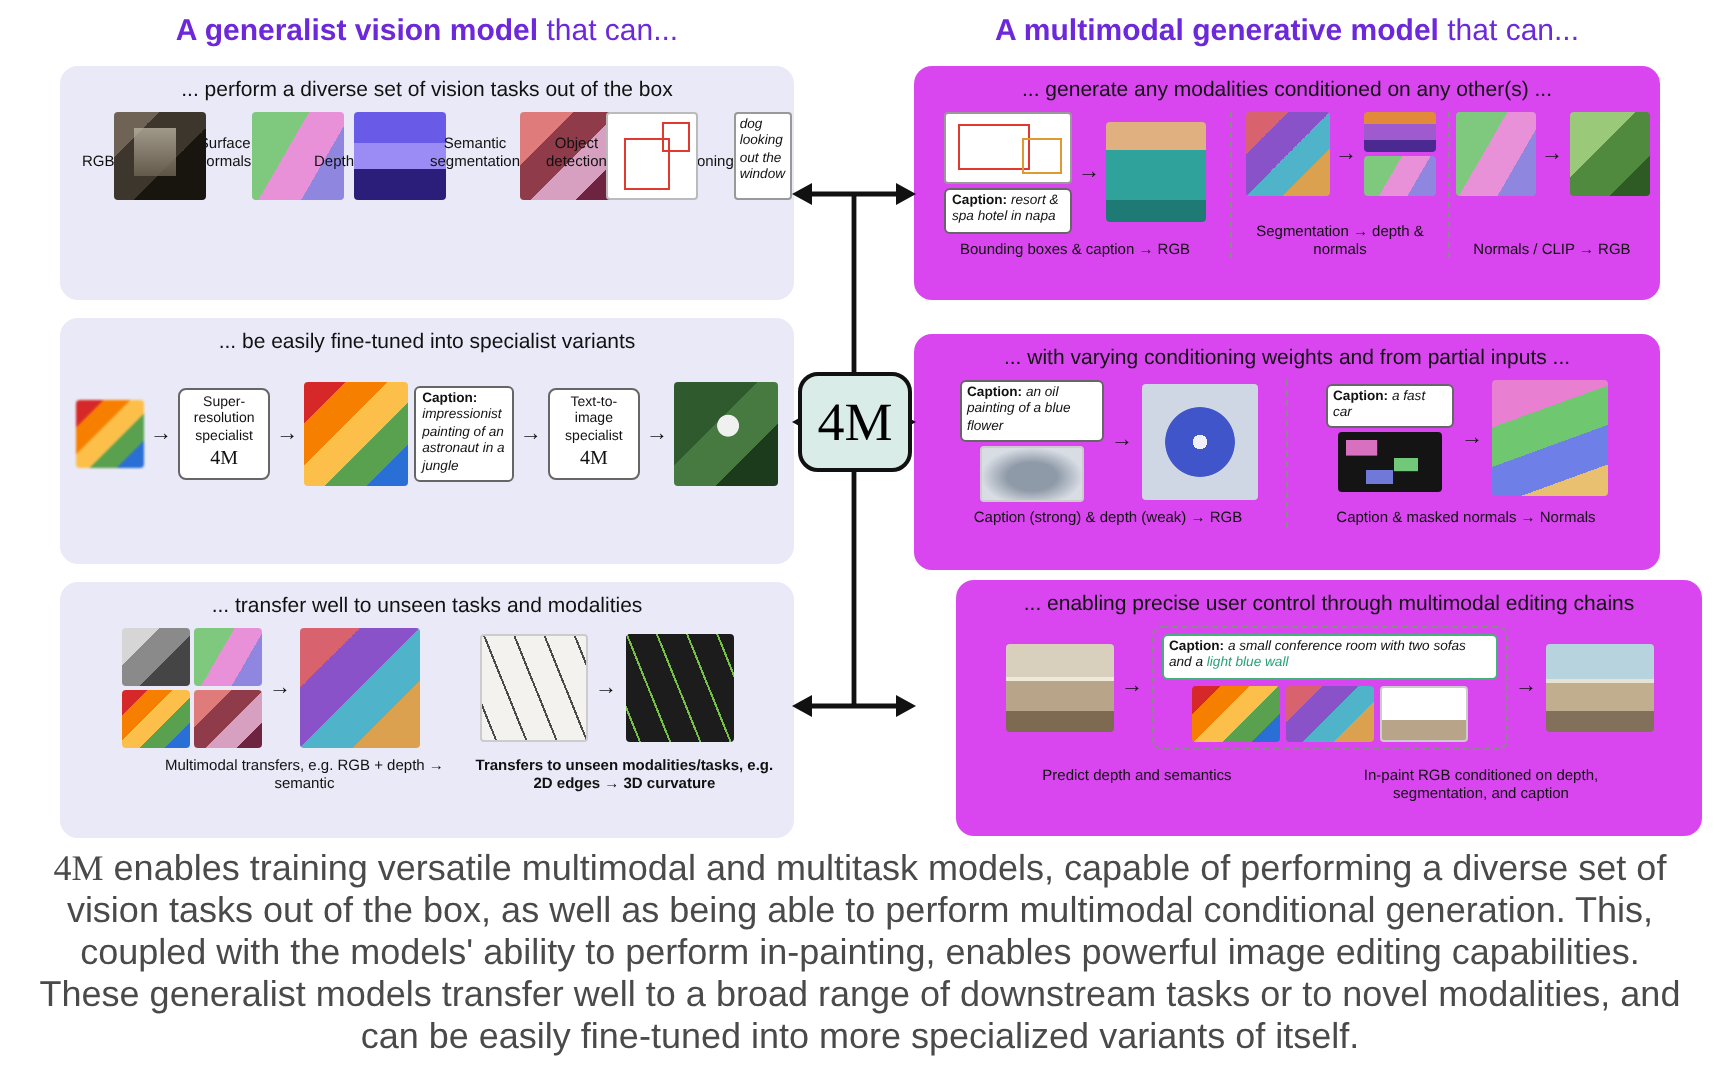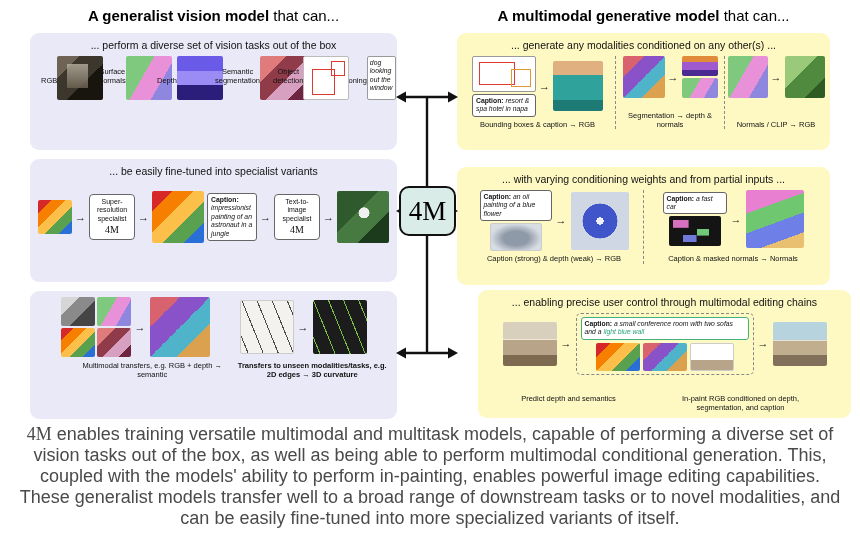--- a/index.html
+++ b/index.html
@@ -1,25 +1,25 @@
 <!DOCTYPE html>
 <html><head>
 <meta charset="utf-8">
 <style>
   * { margin:0; padding:0; box-sizing:border-box; }
   html,body { width:860px; height:539px; }
   body { font-family:"Liberation Sans", sans-serif; background:#fff; }
   .canvas { position:relative; width:860px; height:539px; background:#fff; overflow:hidden; }
 
-  .header { position:absolute; font-size:15px; color:#000000; text-align:center; }
+  .header { position:absolute; font-size:15px; color:#6d28d9; text-align:center; }
   .header b { font-weight:bold; }
 
   .panel { position:absolute; border-radius:9px; padding:6px 8px 4px; }
   .lavender { background:#e9e9f7; }
-  .green { background:#fef9c3; }
+  .green { background:#d946ef; }
   .panel-title { text-align:center; font-size:10.5px; color:#111; margin-bottom:5px; }
 
   .thumb { flex:0 0 auto; border-radius:2px; }
 
   
   .img-window { background:linear-gradient(135deg,#6e6354 0 25%,#3c362d 25% 60%,#18150f 60%); position:relative; }
   .img-window::before { content:""; position:absolute; left:22%; top:18%; width:45%; height:55%; background:linear-gradient(180deg,#b9b2a2,#6e6354); opacity:.8; }
   .img-normals { background:linear-gradient(120deg,#7fc97f 0 40%,#e891d8 40% 70%,#8f86e0 70%); }
   .img-depth { background:linear-gradient(180deg,#6a5ae8 0 35%,#9a8cf4 35% 65%,#2b1e7a 65%); }
   .img-seg { background:linear-gradient(135deg,#e07b7b 0 30%,#8f3b4a 30% 55%,#d8a0c0 55% 80%,#6e2440 80%); }
@@ -76,21 +76,21 @@
   .stackcol { display:flex; flex-direction:column; gap:2px; }
 
   .edit-labels { display:flex; justify-content:space-between; font-size:7.5px; color:#111; padding:0 6px; margin-bottom:2px; }
   .edit-row { display:flex; align-items:center; justify-content:center; gap:4px; }
   .edit-box { border:1.5px dashed #888; border-radius:5px; padding:3px 4px; width:178px; display:flex; flex-direction:column; align-items:center; gap:3px; }
   .edit-cap { background:#fff; border:1px solid #45b07c; border-radius:3px; padding:2px 3px; font-size:6.8px; line-height:1.25; color:#111; width:100%; }
   .edit-cap b { font-weight:bold; }
   .edit-cap i { font-style:italic; }
   .edit-cap .hl { color:#2aa07a; }
   .edit-thumbs { display:flex; gap:3px; }
-  .edit-subs { display:flex; gap:42px; justify-content:center; margin-top:19px; }
+  .edit-subs { display:flex; gap:42px; justify-content:center; margin-top:8px; }
   .edit-subs span { font-size:7.5px; color:#111; text-align:center; line-height:1.25; }
 
   
   .center-node { position:absolute; left:399px; top:186px; width:57px; height:50px; background:#d9ece7;
       border:2.5px solid #111; border-radius:10px; display:flex; align-items:center; justify-content:center;
       font-family:"Liberation Serif", serif; font-size:27px; color:#000; z-index:3; }
   .connectors { position:absolute; left:396px; top:86px; z-index:1; }
 
   .footer { position:absolute; left:15px; top:424px; width:830px; text-align:center; font-size:18px; line-height:21px; color:#4a4a4a; }
   .footer-lead { font-family:"Liberation Serif", serif; }
@@ -156,20 +156,21 @@
       <div class="spec-box">
         <span>Text-to-image specialist</span>
         <span class="spec-model">4M</span>
       </div>
       <span class="flow-arrow">→</span>
       <div class="thumb img-astro" style="width:52px;height:52px;"></div>
     </div>
   </section>
 
   <section class="panel lavender" style="left:30px; top:291px; width:367px; height:128px;">
+    <div class="panel-title">... transfer well to unseen tasks and modalities</div>
     <div class="flow-row" style="gap:4px;">
       <div class="grid2">
         <div class="thumb img-grayphoto"></div>
         <div class="thumb img-normals"></div>
         <div class="thumb img-heatmap"></div>
         <div class="thumb img-seg"></div>
       </div>
       <span class="flow-arrow">→</span>
       <div class="thumb img-seg2" style="width:60px;height:60px;"></div>
       <div style="width:22px;"></div>

